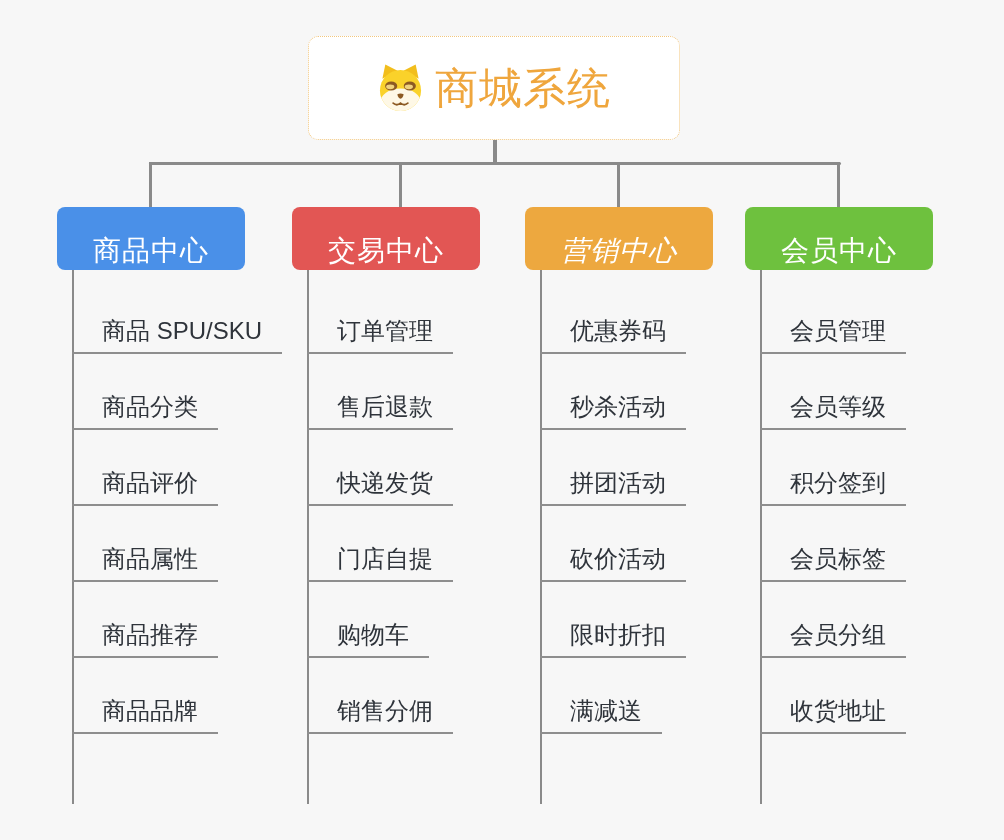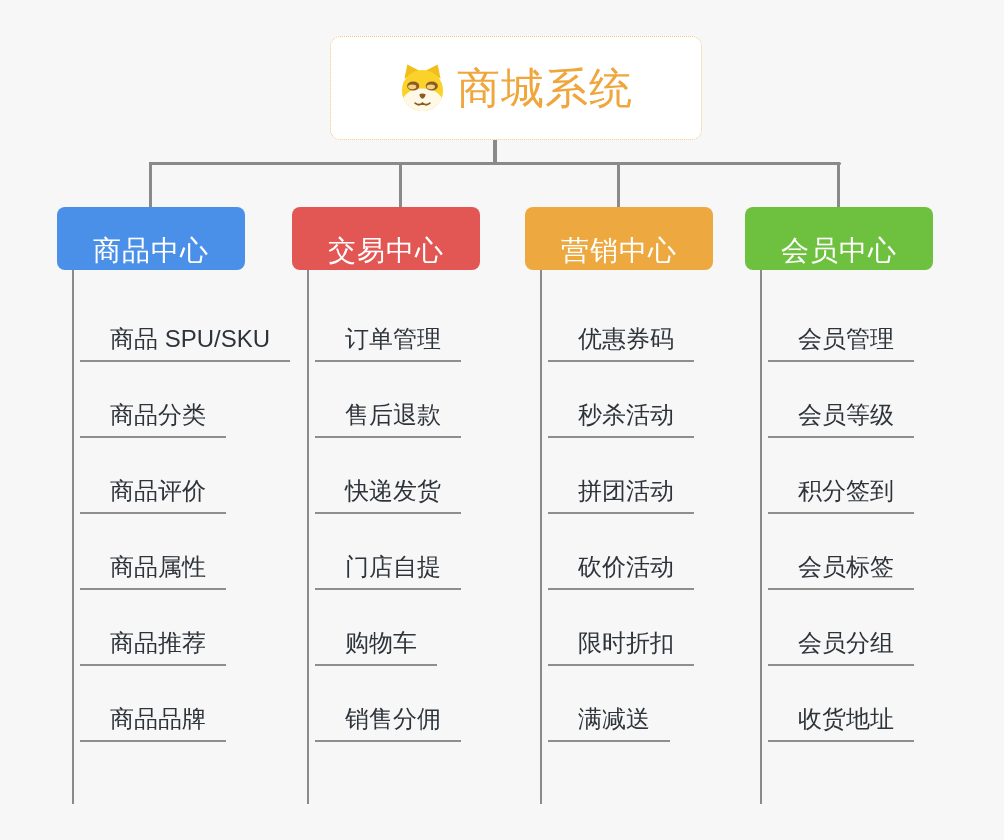--- a/index.html
+++ b/index.html
@@ -8,36 +8,36 @@
     font-family:"Liberation Sans","DejaVu Sans",sans-serif;overflow:hidden;
   }
   
   .line{position:absolute;background:#8A8A8A;}
   .stem{left:493px;top:139px;width:4px;height:26px;}
   .hbar{left:149px;top:162px;width:692px;height:3px;border-radius:2px;}
   .drop{top:162px;width:3px;height:46px;}
   .drop-0{left:149px}.drop-1{left:399px}.drop-2{left:617px}.drop-3{left:837px}
   
   .root-node{
-    position:absolute;left:330px;top:36px;width:372px;height:104px;box-sizing:border-box;
+    position:absolute;left:308px;top:36px;width:372px;height:104px;box-sizing:border-box;
     background:#FFFFFF;border:1px dotted #F3C77E;border-radius:10px;
     display:flex;align-items:center;justify-content:center;gap:11px;cursor:default;
   }
   .root-title{font-size:43px;color:#EFA63D;letter-spacing:1px;line-height:1;}
   .dog{display:flex;align-items:center;}
   
   .branch{position:absolute;top:207px;width:245px;}
   .branch-0{left:57px}.branch-1{left:292px}.branch-2{left:525px}.branch-3{left:745px}
   .branch-header{
     width:188px;height:63px;border-radius:8px;box-sizing:border-box;
     display:flex;align-items:flex-end;justify-content:center;
     color:#FFFFFF;font-size:28px;letter-spacing:1px;
   }
   .trunk{position:absolute;left:15px;top:63px;width:2px;height:534px;background:#8A8A8A;}
-  .items{position:absolute;left:15px;top:63px;margin:0;padding:8px;list-style:none;}
+  .items{position:absolute;left:15px;top:63px;margin:0;padding:0;list-style:none;}
   .item{height:76px;display:flex;align-items:flex-end;}
   .item:first-child{height:84px;}
   .item-label{
     display:inline-block;padding:0 20px 7px 30px;border-bottom:2px solid #8E8E8E;
     font-size:24px;color:#2F343B;white-space:nowrap;line-height:1.15;
   }
 </style>
 </head>
 <body>
 
@@ -121,21 +121,21 @@
       <li class="item">
           <span class="item-label">购物车</span>
         </li>
       <li class="item">
           <span class="item-label">销售分佣</span>
         </li>
     </ul>
   </section>
 
   <section class="branch branch-2">
-    <div class="branch-header" style="background: rgb(237, 168, 63);">
+    <div class="branch-header" style="background: rgb(237, 168, 63); font-style: italic;">
       <span>营销中心</span>
     </div>
     <div class="trunk"></div>
     <ul class="items">
       <li class="item">
           <span class="item-label">优惠券码</span>
         </li>
       <li class="item">
           <span class="item-label">秒杀活动</span>
         </li>

